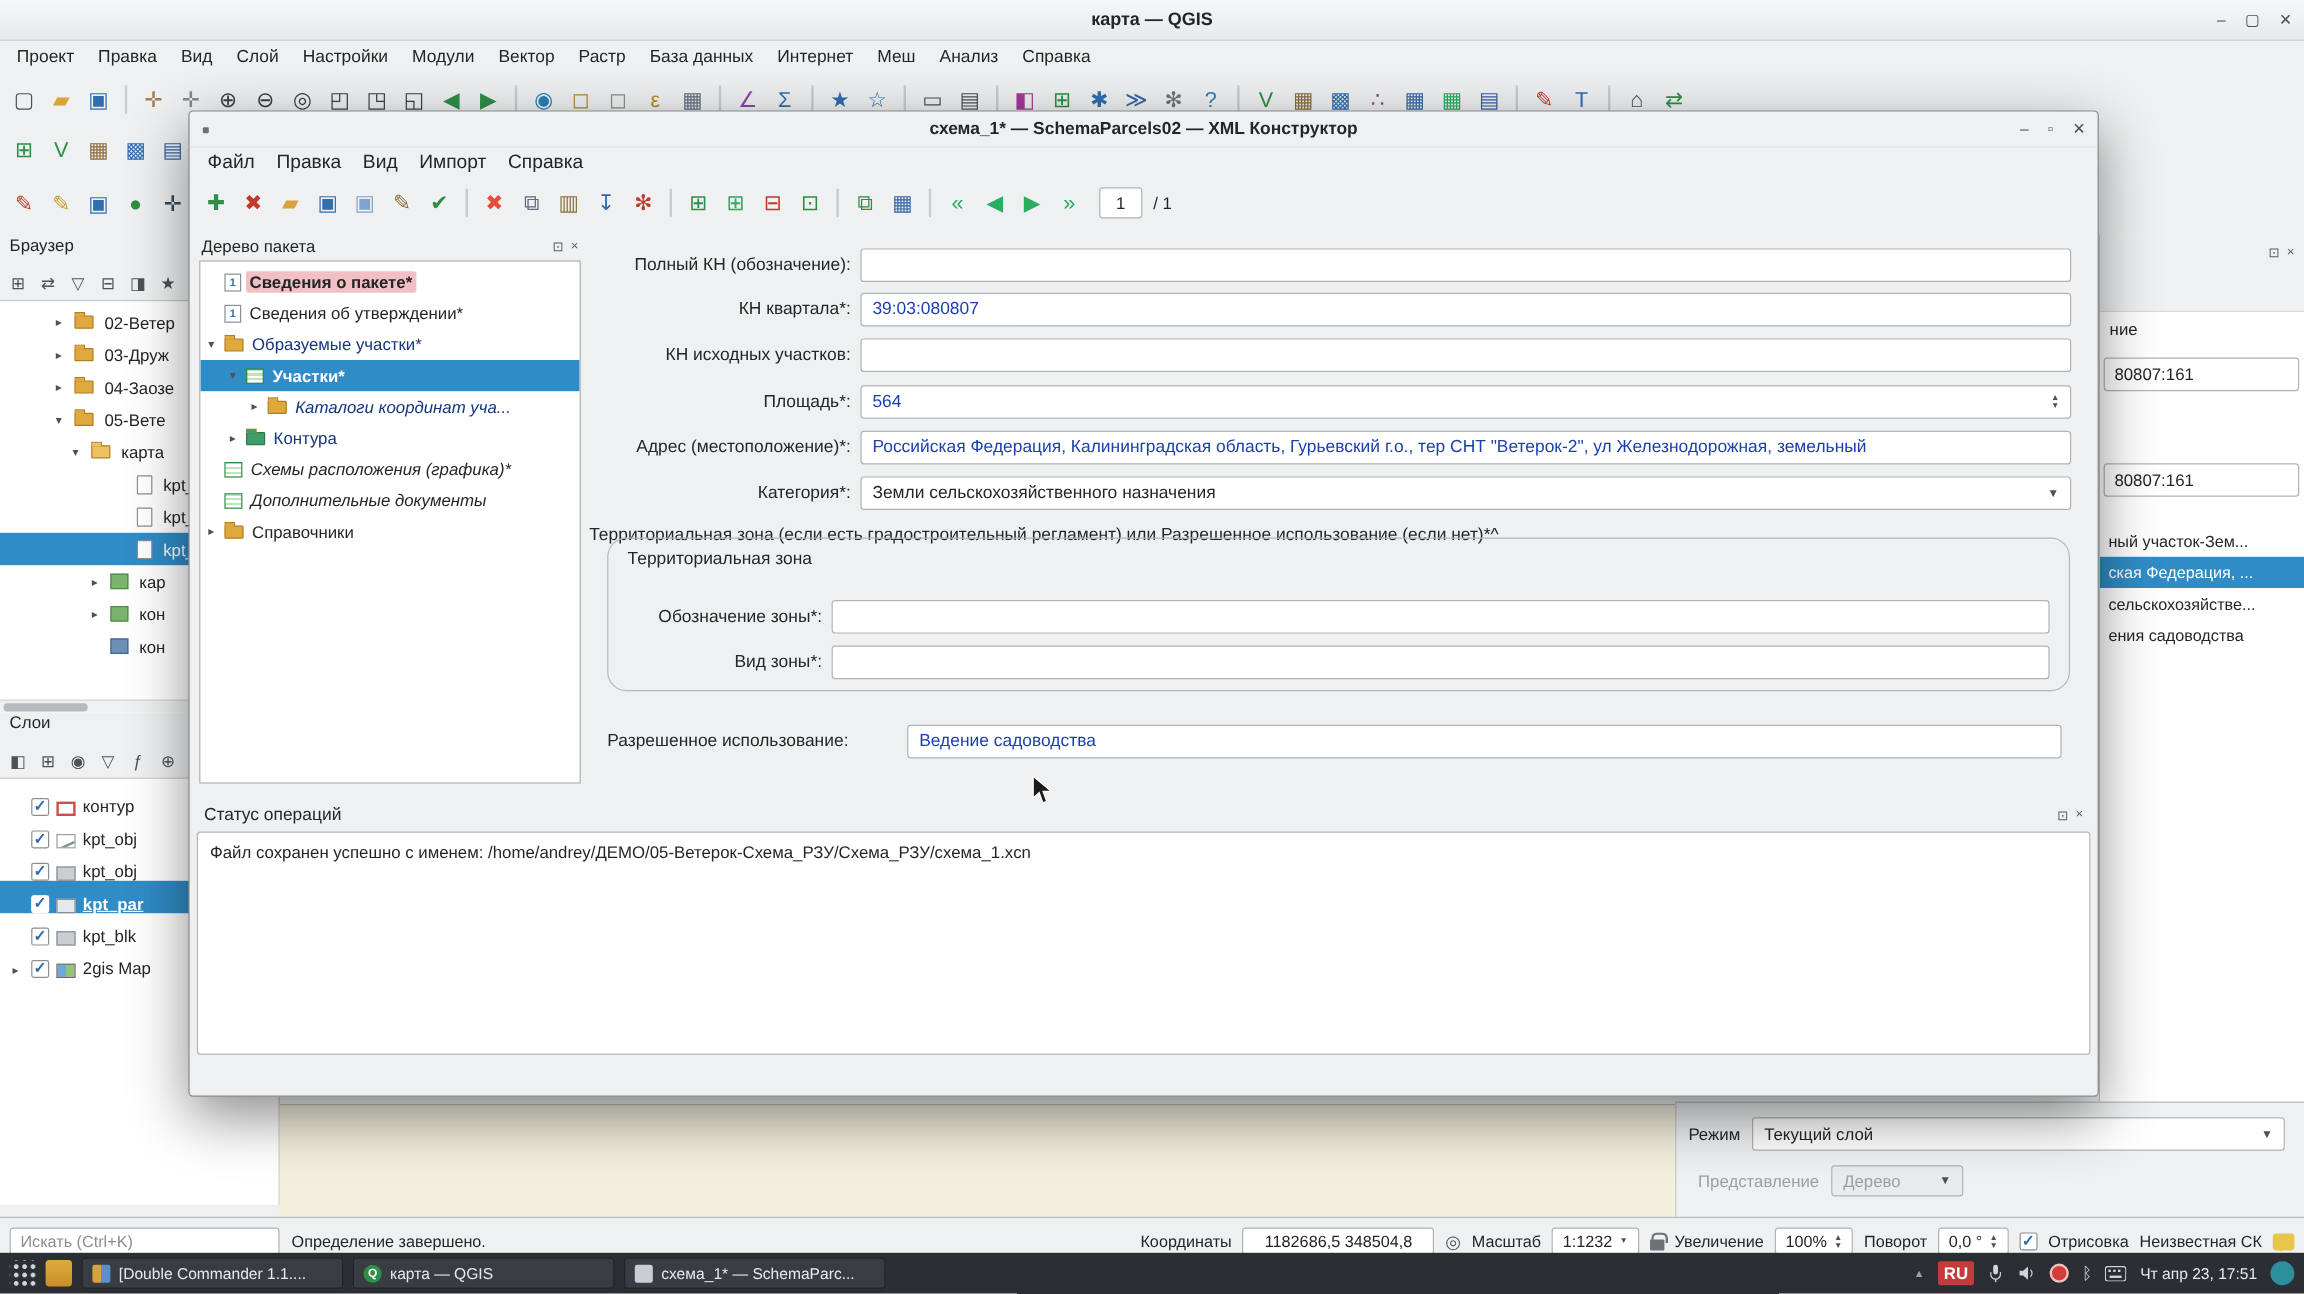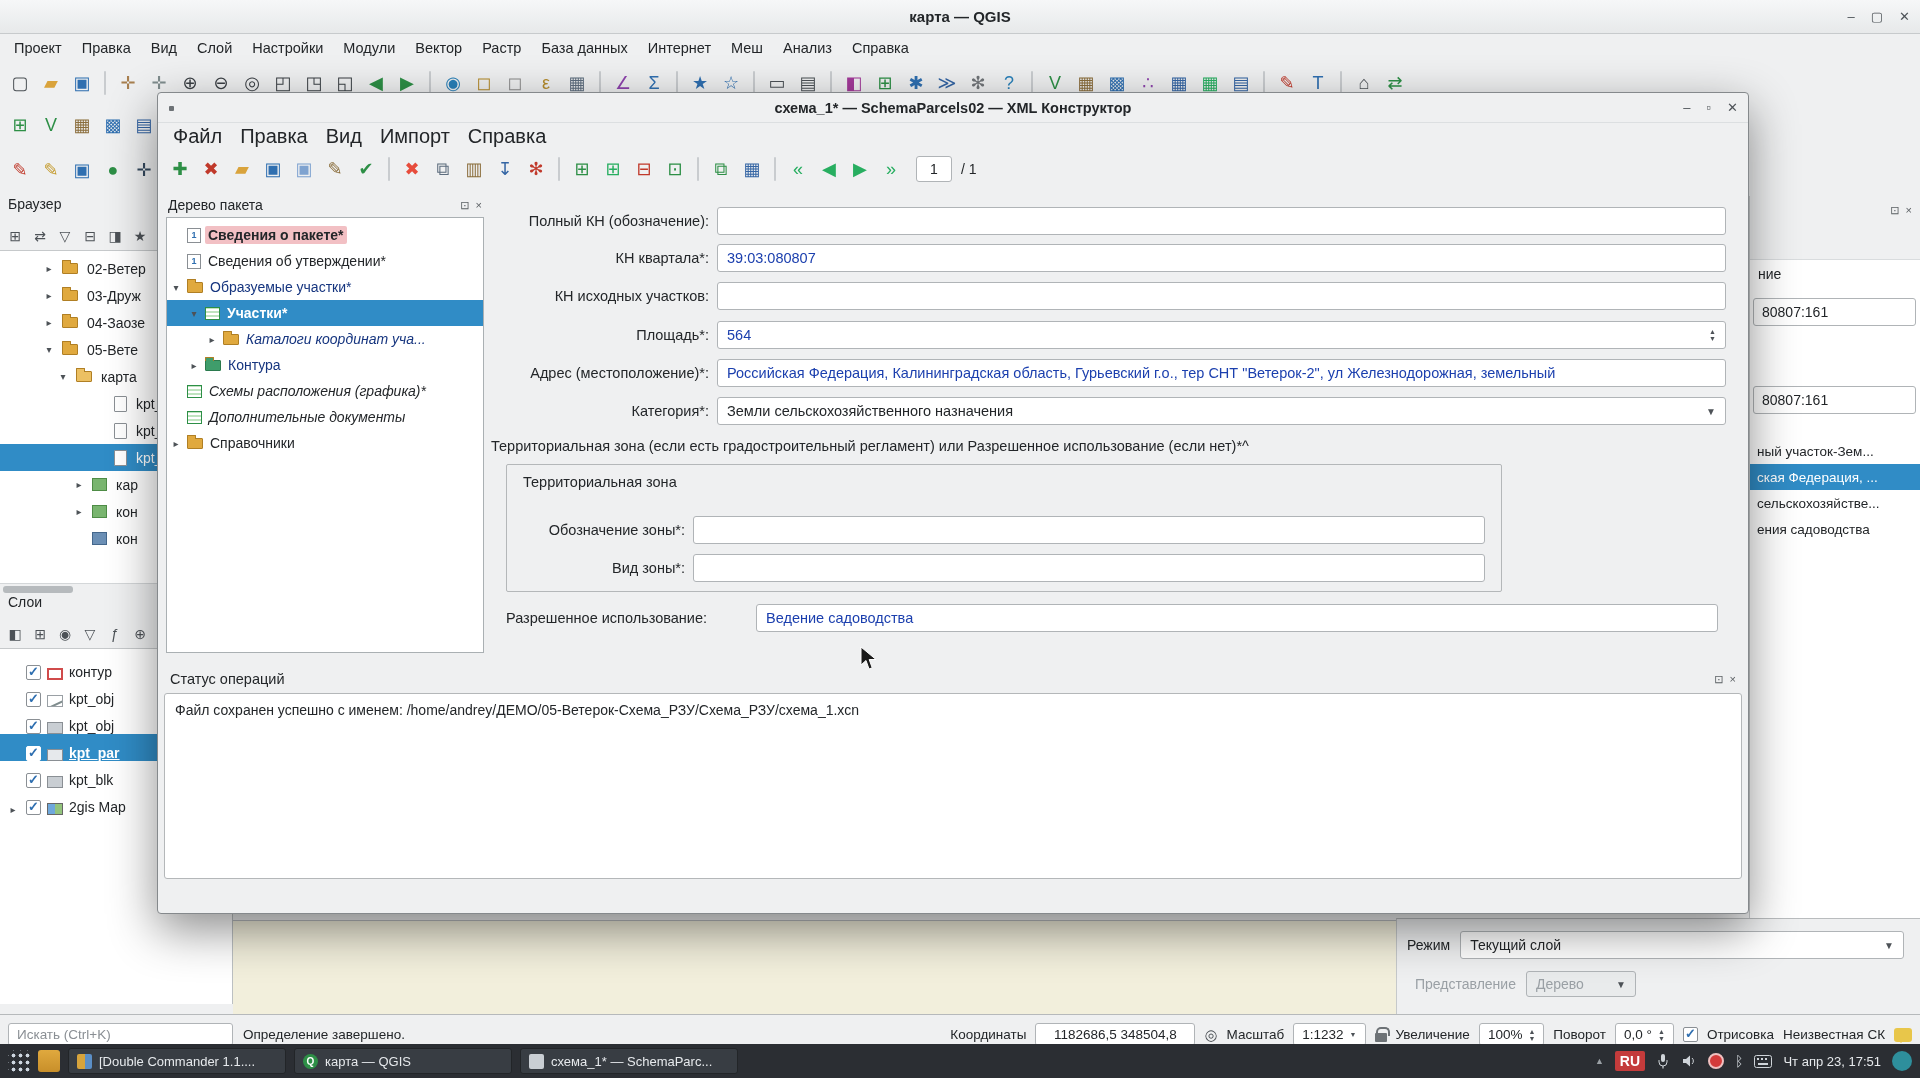--- a/index.html
+++ b/index.html
@@ -103,21 +103,21 @@
 .clock{color:#e6e9ec;font-size:13px}
 .chatdot{width:20px;height:20px;border-radius:50%;background:#2e8f9c;flex:none}
 .recdot{width:16px;height:16px;border-radius:50%;background:#d43b3b;border:2px solid #f0c0c0;flex:none}
 .bt{font-size:14px;color:#cfd4d9}
 .upcaret{font-size:9px;color:#9aa0a5}
 
 
 #dialog{position:absolute;left:157px;top:92px;width:1592px;height:822px;background:#eff0f1;border:1px solid #85898c;border-radius:4px;box-shadow:0 16px 48px rgba(0,0,0,.45);z-index:10}
 .dtitle{position:absolute;left:0;top:0;right:0;height:30px;display:flex;align-items:center;justify-content:center;font-weight:bold;font-size:14.5px;border-bottom:1px solid #dcdfe1}
 .dtdot{position:absolute;left:11px;top:13px;width:5px;height:5px;background:#6d7276;border-radius:1px}
-.dmenu{position:absolute;left:6px;top:30px;height:26px;display:flex;align-items:center;font-size:20px}
+.dmenu{position:absolute;left:6px;top:30px;height:26px;display:flex;align-items:center;font-size:16px}
 .dmenu span{padding:3px 9px;border-radius:3px}
 .dtools{position:absolute;left:8px;top:56px;height:40px;display:flex;align-items:center;gap:3px}
 .pagebox{width:36px;height:26px;background:#fff;border:1px solid #b0b4b7;border-radius:3px;display:flex;align-items:center;justify-content:center;font-size:14px;margin-left:8px}
 .pagelbl{margin-left:6px;font-size:14px}
 #dtree{position:absolute;left:8px;top:100px;width:318px;height:460px}
 .dtree-head{height:24px;display:flex;align-items:center;font-size:14px;padding:0 2px}
 .dtree-body{position:absolute;left:0;top:24px;right:0;bottom:0;background:#fff;border:1px solid #aab0b3;padding-top:4px;overflow:hidden}
 .trow{height:26px;display:flex;align-items:center;gap:4px;padding-left:2px;font-size:14px;white-space:nowrap}
 .q1{padding-left:20px}.q2{padding-left:38px}
 .trow.sel{background:#308cc6}
@@ -127,21 +127,21 @@
 .pinkbg{background:#f2c0c4;border-radius:2px;font-weight:bold}
 .chip-doc{width:14px;height:15px;background:#fff;border:1px solid #8a8f94;font-size:9px;color:#2f6fb0;display:flex;align-items:center;justify-content:center;font-weight:bold;flex:none}
 .chip-doc::after{content:"1"}
 .chip-table{width:15px;height:13px;background:repeating-linear-gradient(0deg,#fff 0 2px,#bfe3bf 2px 4px);border:1px solid #2d8f46;flex:none}
 .frow{position:absolute;left:333px;right:22px;height:28px;display:flex;align-items:center}
 .fr1{top:114px}.fr2{top:151px}.fr3{top:189px}.fr4{top:228px}.fr5{top:266px}.fr6{top:304px}
 .flabel{width:226px;text-align:right;padding-right:8px;font-size:14.5px;flex:none}
 .ffield{flex:1;height:28px;background:#fff;border:1px solid #b0b4b7;border-radius:3px;display:flex;align-items:center;padding:0 9px;font-size:14.5px;overflow:hidden;white-space:nowrap}
 .blue{color:#1b3fae}
 .zone-note{position:absolute;left:333px;top:345px;font-size:14.5px}
-.zgroup{position:absolute;left:348px;top:371px;width:996px;height:128px;border:1px solid #b4b7b9;border-radius:2px}
+.zgroup{position:absolute;left:348px;top:355px;width:1219px;height:128px;border:1px solid #b4b7b9;border-radius:16px}
 .ztitle{position:absolute;left:16px;top:9px;font-size:14.5px}
 .zrow{position:absolute;left:26px;right:16px;height:28px;display:flex;align-items:center}
 .zr1{top:51px}.zr2{top:89px}
 .zlabel{width:160px;text-align:right;padding-right:8px;font-size:14.5px;flex:none}
 .prow{position:absolute;left:348px;top:511px;right:30px;height:28px;display:flex;align-items:center}
 .plabel{width:250px;font-size:14.5px;flex:none}
 .shead{position:absolute;left:12px;top:574px;right:12px;height:24px;display:flex;align-items:center;font-size:14.5px}
 .slog{position:absolute;left:6px;top:600px;right:6px;height:186px;background:#fff;border:1px solid #b4b7b9;border-radius:3px;padding:8px 10px;font-size:14px}
 #cursor{position:absolute;left:860px;top:646px;z-index:99}
 </style>

